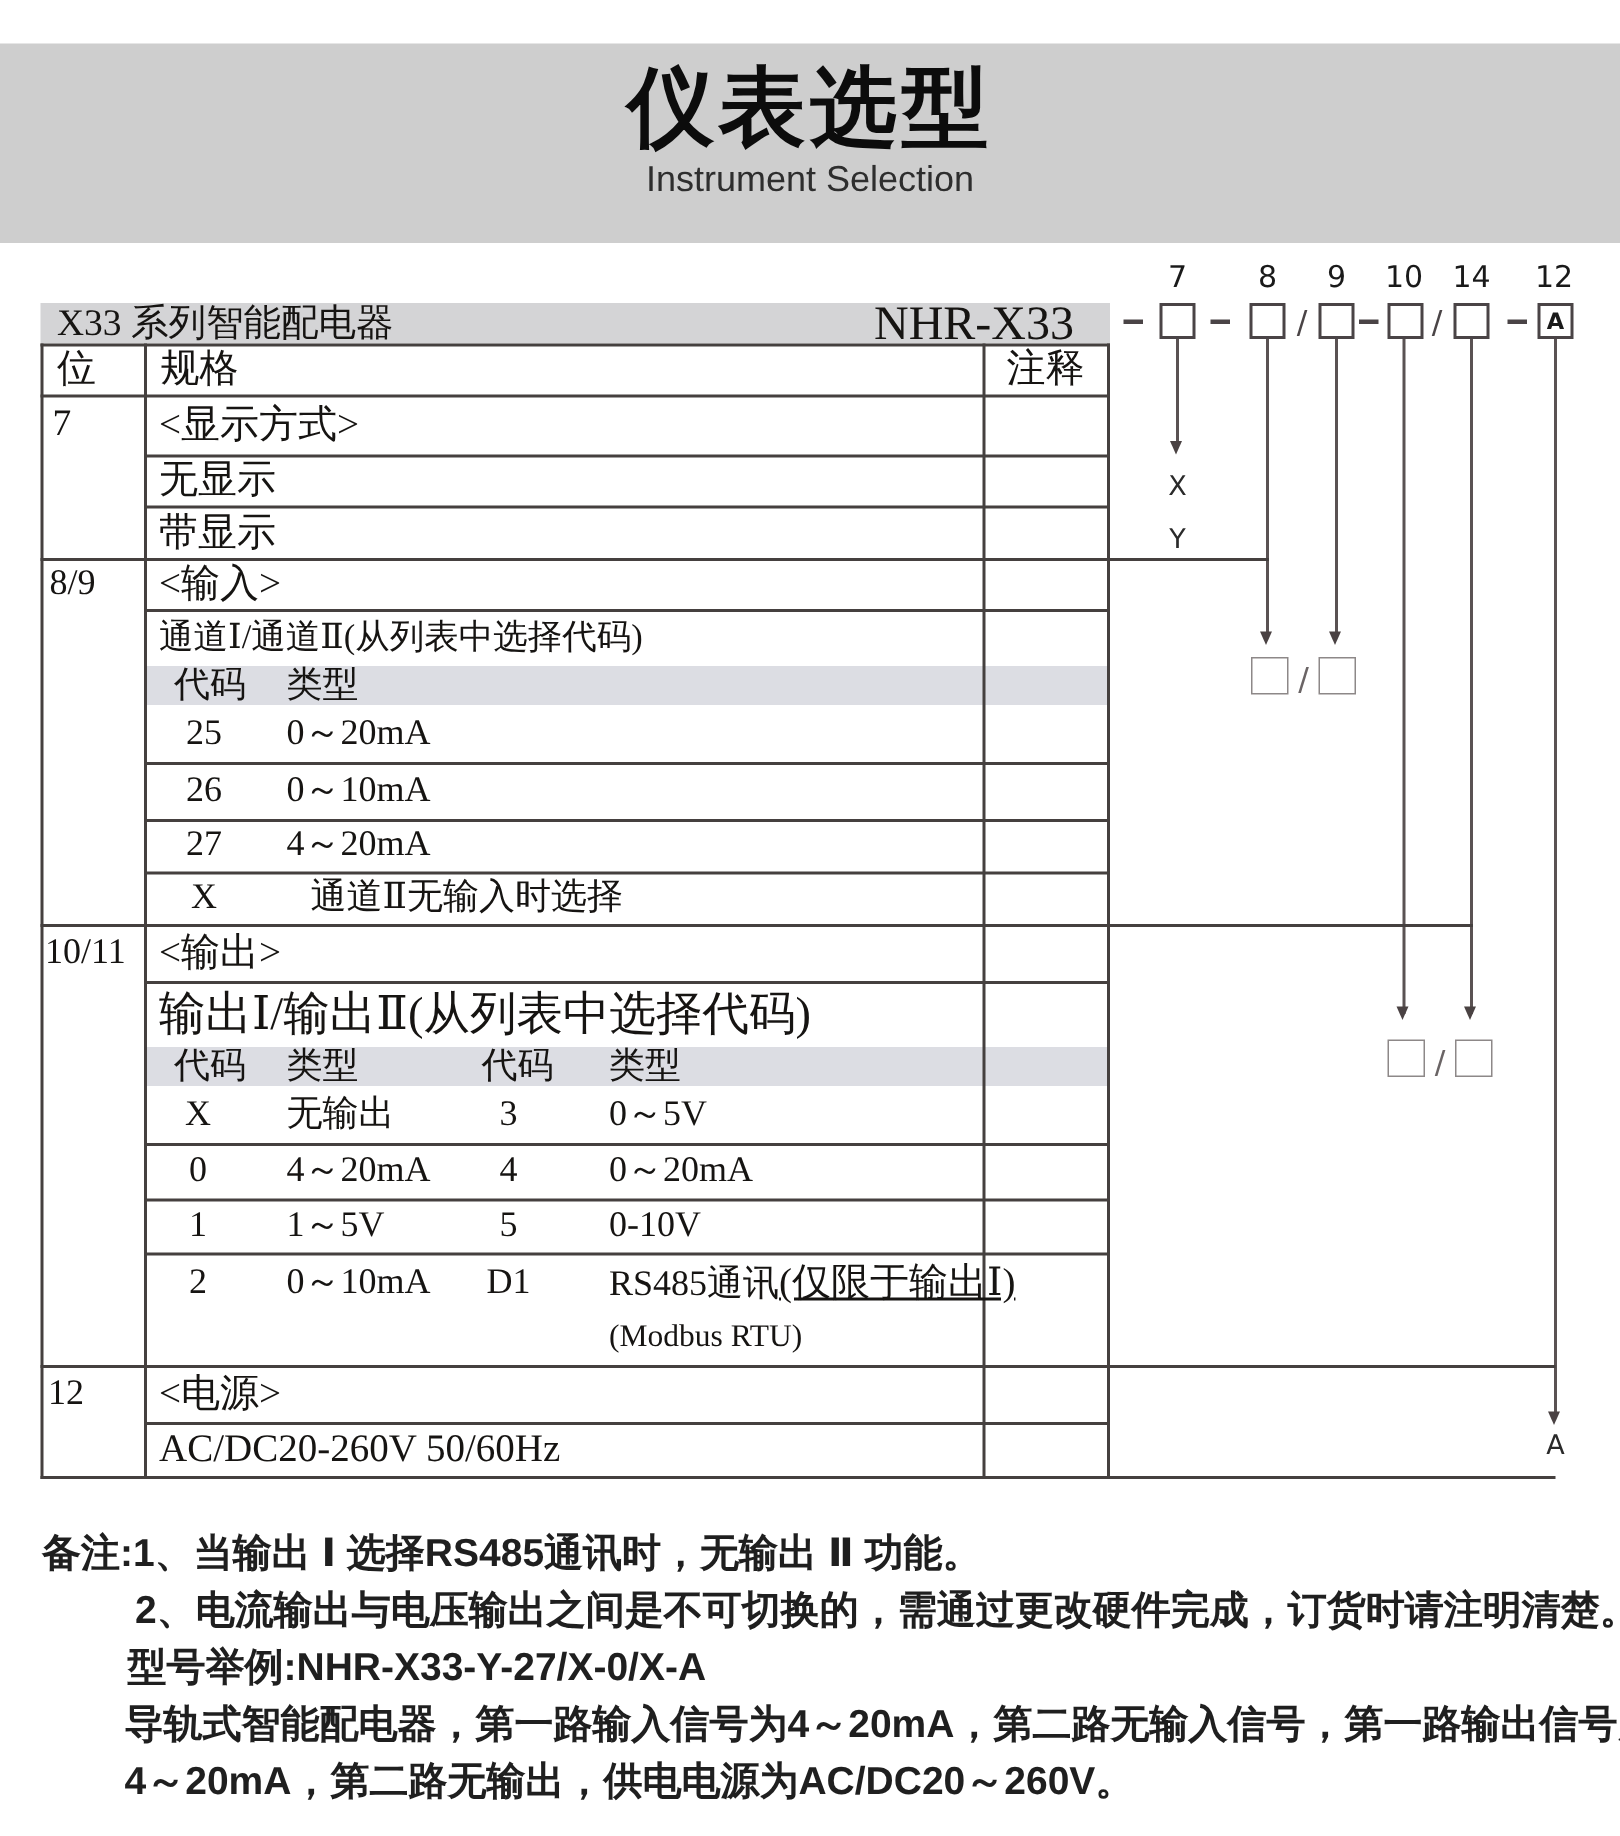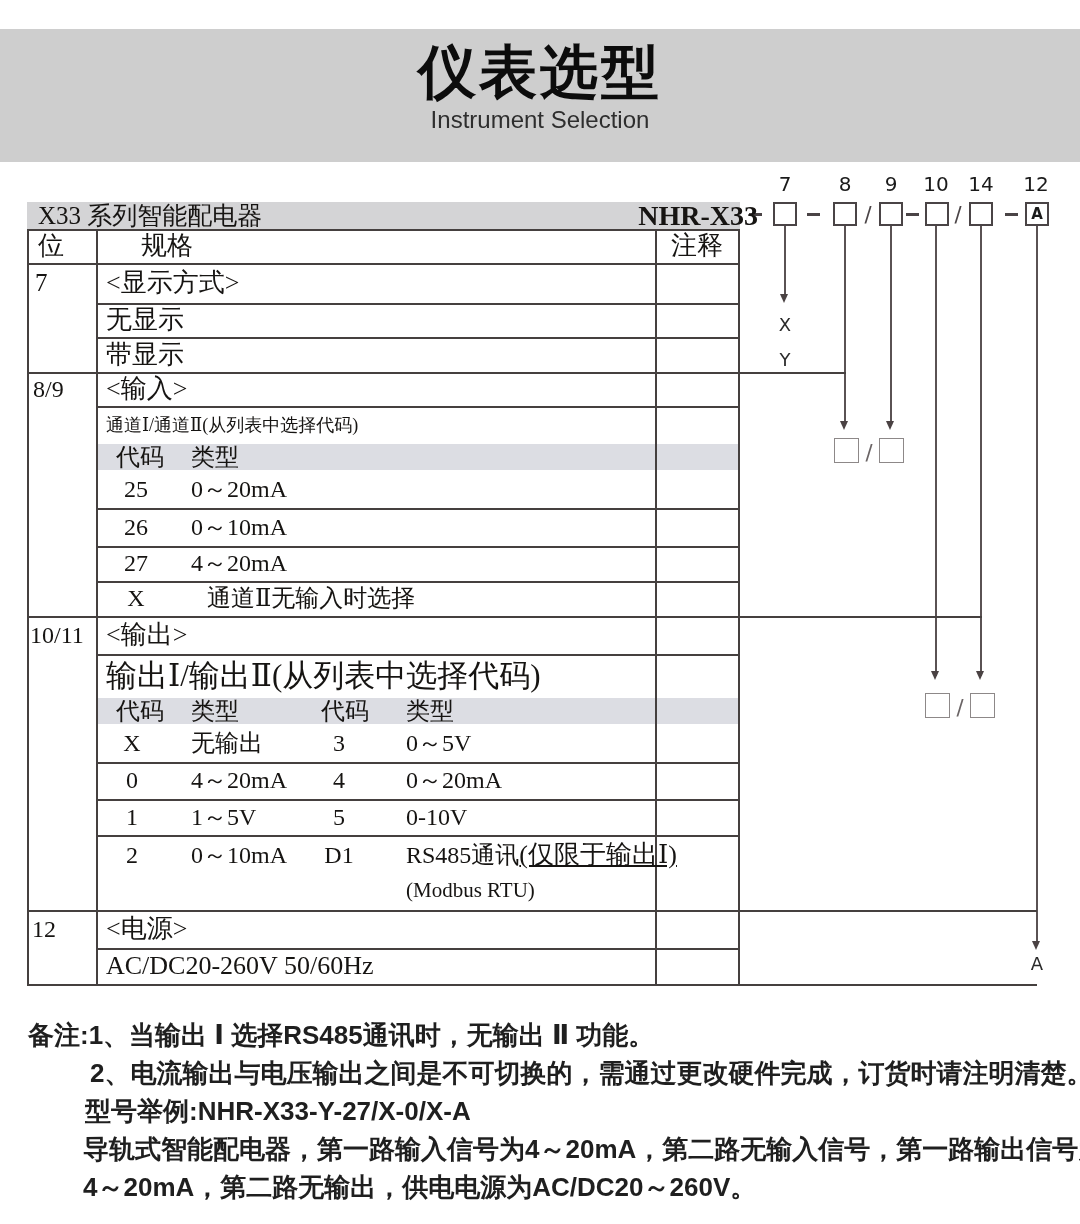--- a/index.html
+++ b/index.html
@@ -121,34 +121,34 @@
   <div class="hline" style="left:96px;top:508px;width:644px;"></div>
   <div class="hline" style="left:96px;top:546px;width:644px;"></div>
   <div class="hline" style="left:96px;top:581px;width:644px;"></div>
   <div class="hline" style="left:96px;top:654px;width:644px;"></div>
   <div class="hline" style="left:96px;top:762px;width:644px;"></div>
   <div class="hline" style="left:96px;top:799px;width:644px;"></div>
   <div class="hline" style="left:96px;top:835px;width:644px;"></div>
   <div class="hline" style="left:96px;top:948px;width:644px;"></div>
 
   <div class="t" style="left:38px;top:202px;line-height:27px;font-size:25px;">X33 系列智能配电器</div>
-  <div class="t" style="left:583px;top:202px;width:175px;line-height:27px;font-size:28px;text-align:right;font-weight:bold;">NHR-X33</div>
+  <div class="t" style="left:541px;top:202px;width:175px;line-height:27px;font-size:32px;text-align:right;">NHR-X33</div>
 
   <div class="t" style="left:38px;top:229px;line-height:34px;font-size:26px;">位</div>
-  <div class="t" style="left:107px;top:229px;line-height:34px;font-size:26px;margin-left:34px;">规格</div>
+  <div class="t" style="left:107px;top:229px;line-height:34px;font-size:26px;">规格</div>
   <div class="t" style="left:671px;top:229px;line-height:34px;font-size:26px;">注释</div>
 
   <div class="t" style="left:35px;top:263px;line-height:40px;font-size:25px;">7</div>
   <div class="t" style="left:106px;top:263px;line-height:40px;font-size:26px;">&lt;显示方式&gt;</div>
   <div class="t" style="left:106px;top:303px;line-height:34px;font-size:26px;">无显示</div>
   <div class="t" style="left:106px;top:337px;line-height:35px;font-size:26px;">带显示</div>
 
   <div class="t" style="left:33px;top:372px;line-height:34px;font-size:24px;">8/9</div>
   <div class="t" style="left:106px;top:372px;line-height:34px;font-size:26px;">&lt;输入&gt;</div>
-  <div class="t" style="left:106px;top:406px;line-height:38px;font-size:18px;">通道Ⅰ/通道Ⅱ(从列表中选择代码)</div>
+  <div class="t" style="left:106px;top:406px;line-height:38px;font-size:23px;">通道Ⅰ/通道Ⅱ(从列表中选择代码)</div>
   <div class="t" style="left:116px;top:444px;line-height:26px;font-size:24px;">代码</div>
   <div class="t" style="left:191px;top:444px;line-height:26px;font-size:24px;">类型</div>
 
   <div class="t" style="left:112px;top:470px;width:48px;line-height:38px;font-size:24px;text-align:center;">25</div>
   <div class="t" style="left:191px;top:470px;line-height:38px;font-size:24px;">0～20mA</div>
   <div class="t" style="left:112px;top:508px;width:48px;line-height:38px;font-size:24px;text-align:center;">26</div>
   <div class="t" style="left:191px;top:508px;line-height:38px;font-size:24px;">0～10mA</div>
   <div class="t" style="left:112px;top:546px;width:48px;line-height:35px;font-size:24px;text-align:center;">27</div>
   <div class="t" style="left:191px;top:546px;line-height:35px;font-size:24px;">4～20mA</div>
   <div class="t" style="left:112px;top:581px;width:48px;line-height:35px;font-size:24px;text-align:center;">X</div>

